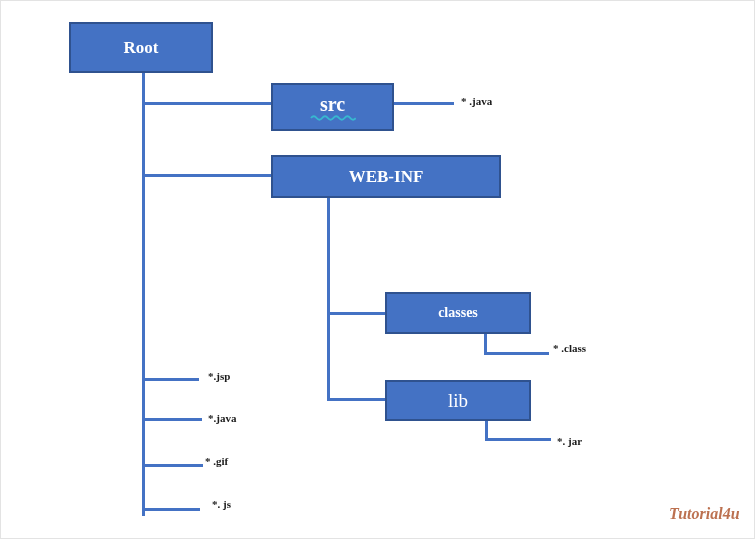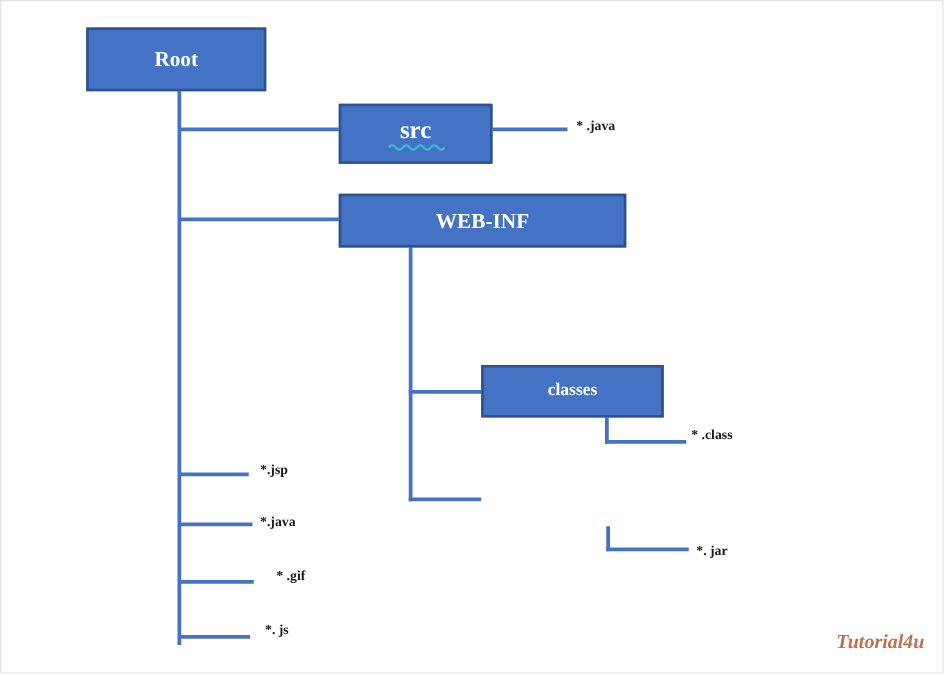--- a/index.html
+++ b/index.html
@@ -48,21 +48,21 @@
     position:absolute;
     color:var(--label-text,#1a1a1a);
     font-weight:700;
     font-size:11px;
     line-height:1;
     white-space:nowrap;
   }
   .lbl-java {left:460px; top:95px;}
   .lbl-jsp  {left:207px; top:370px;}
   .lbl-html {left:207px; top:412px;}
-  .lbl-gif  {left:220px; top:455px;}
+  .lbl-gif  {left:204px; top:455px;}
   .lbl-js   {left:211px; top:498px;}
   .lbl-class{left:552px; top:342px;}
   .lbl-jar  {left:556px; top:435px;}
 
   .squiggle{display:block; margin-top:-2px;}
   .squiggle path{stroke:var(--squiggle,#38B8D0); stroke-width:2; fill:none;}
 
   .watermark{
     position:absolute;
     left:668px; top:505px;
@@ -107,20 +107,23 @@
   </div>
 
   <div class="node node-webinf">
     <span>WEB-INF</span>
   </div>
 
   <div class="node node-classes">
     <span>classes</span>
   </div>
 
+  <div class="node node-lib">
+    <span>lib</span>
+  </div>
 
   <div class="file-label lbl-java">* .java</div>
   <div class="file-label lbl-jsp">*.jsp</div>
   <div class="file-label lbl-html">*.java</div>
   <div class="file-label lbl-gif">* .gif</div>
   <div class="file-label lbl-js">*. js</div>
   <div class="file-label lbl-class">* .class</div>
   <div class="file-label lbl-jar">*. jar</div>
 
   <div class="watermark">Tutorial4u</div>

